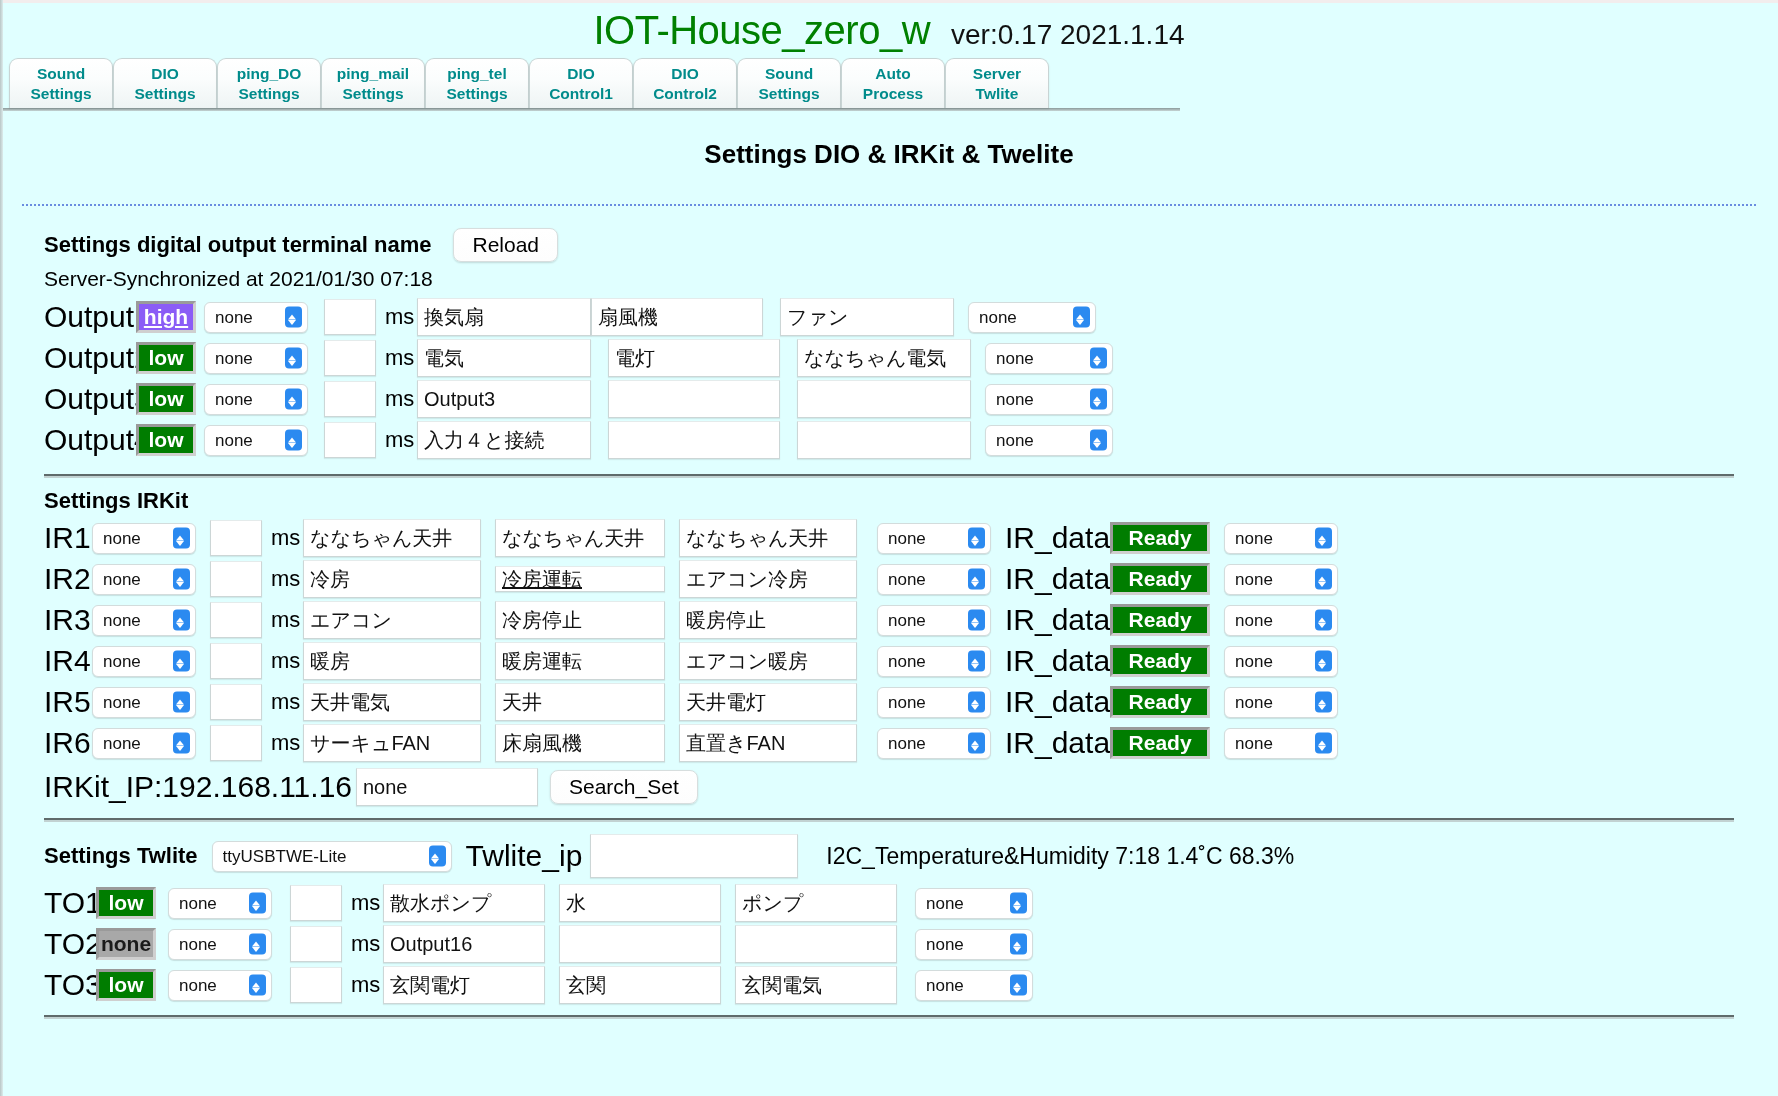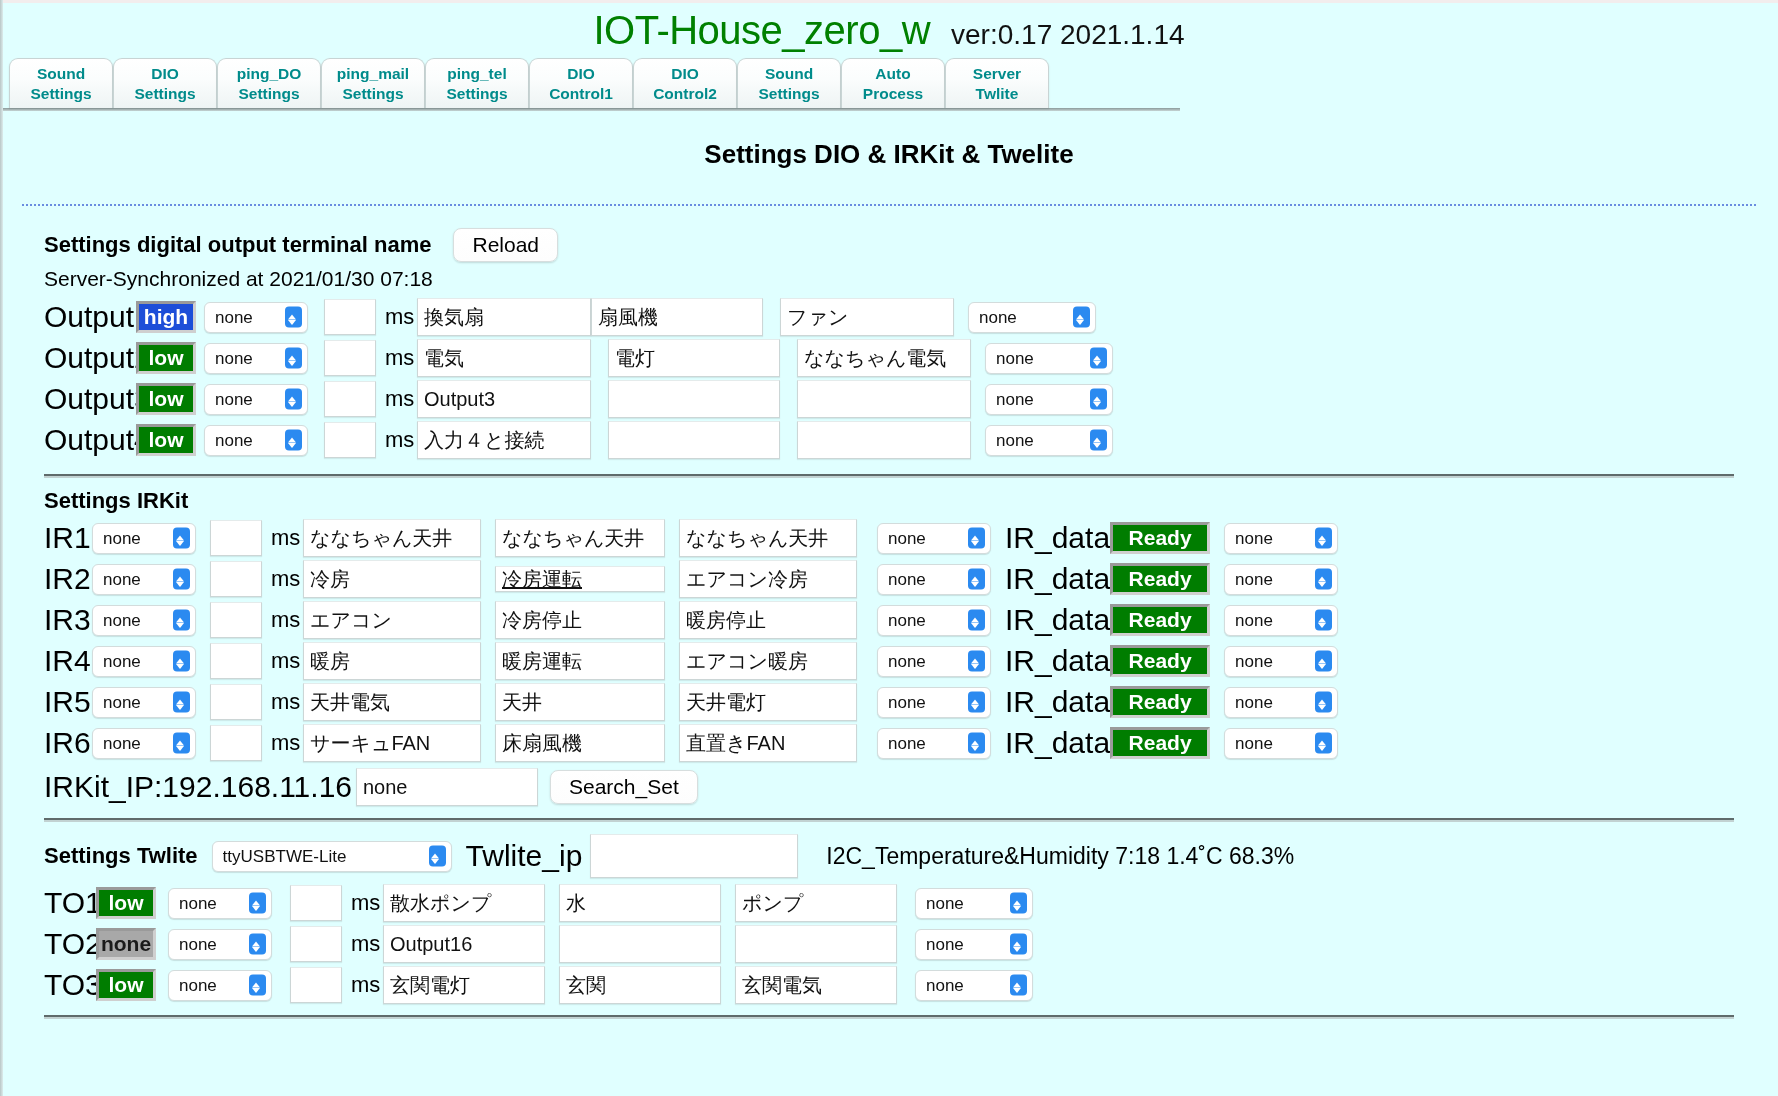--- a/index.html
+++ b/index.html
@@ -129,21 +129,21 @@
   }
 
   .badge{
     display:inline-flex; align-items:center; justify-content:center;
     color:#fff; font-weight:bold; font-size:21px;
     border:3px solid;
     border-top-color:#9a9a9a; border-left-color:#9a9a9a;
     border-right-color:#cfcfcf; border-bottom-color:#cfcfcf;
     height:32px;
   }
-  .badge.red{ background:#1d4ed8; }
+  .badge.red{ background:#8b5cf6;text-decoration:underline; }
   .badge.green{ background:#007d00; }
   .badge.grey{ background:#a8a8a8; color:#1a1a1a; }
   .badge.ready{ background:#007d00; width:100px; }
 
   
   .section{ padding:0 0 0 44px; }
   .sec-title{ font-size:22px; font-weight:bold; color:#000; }
   .sync-line{ font-size:21px; color:#000; margin-top:5px; }
 
   .hr-thick{

